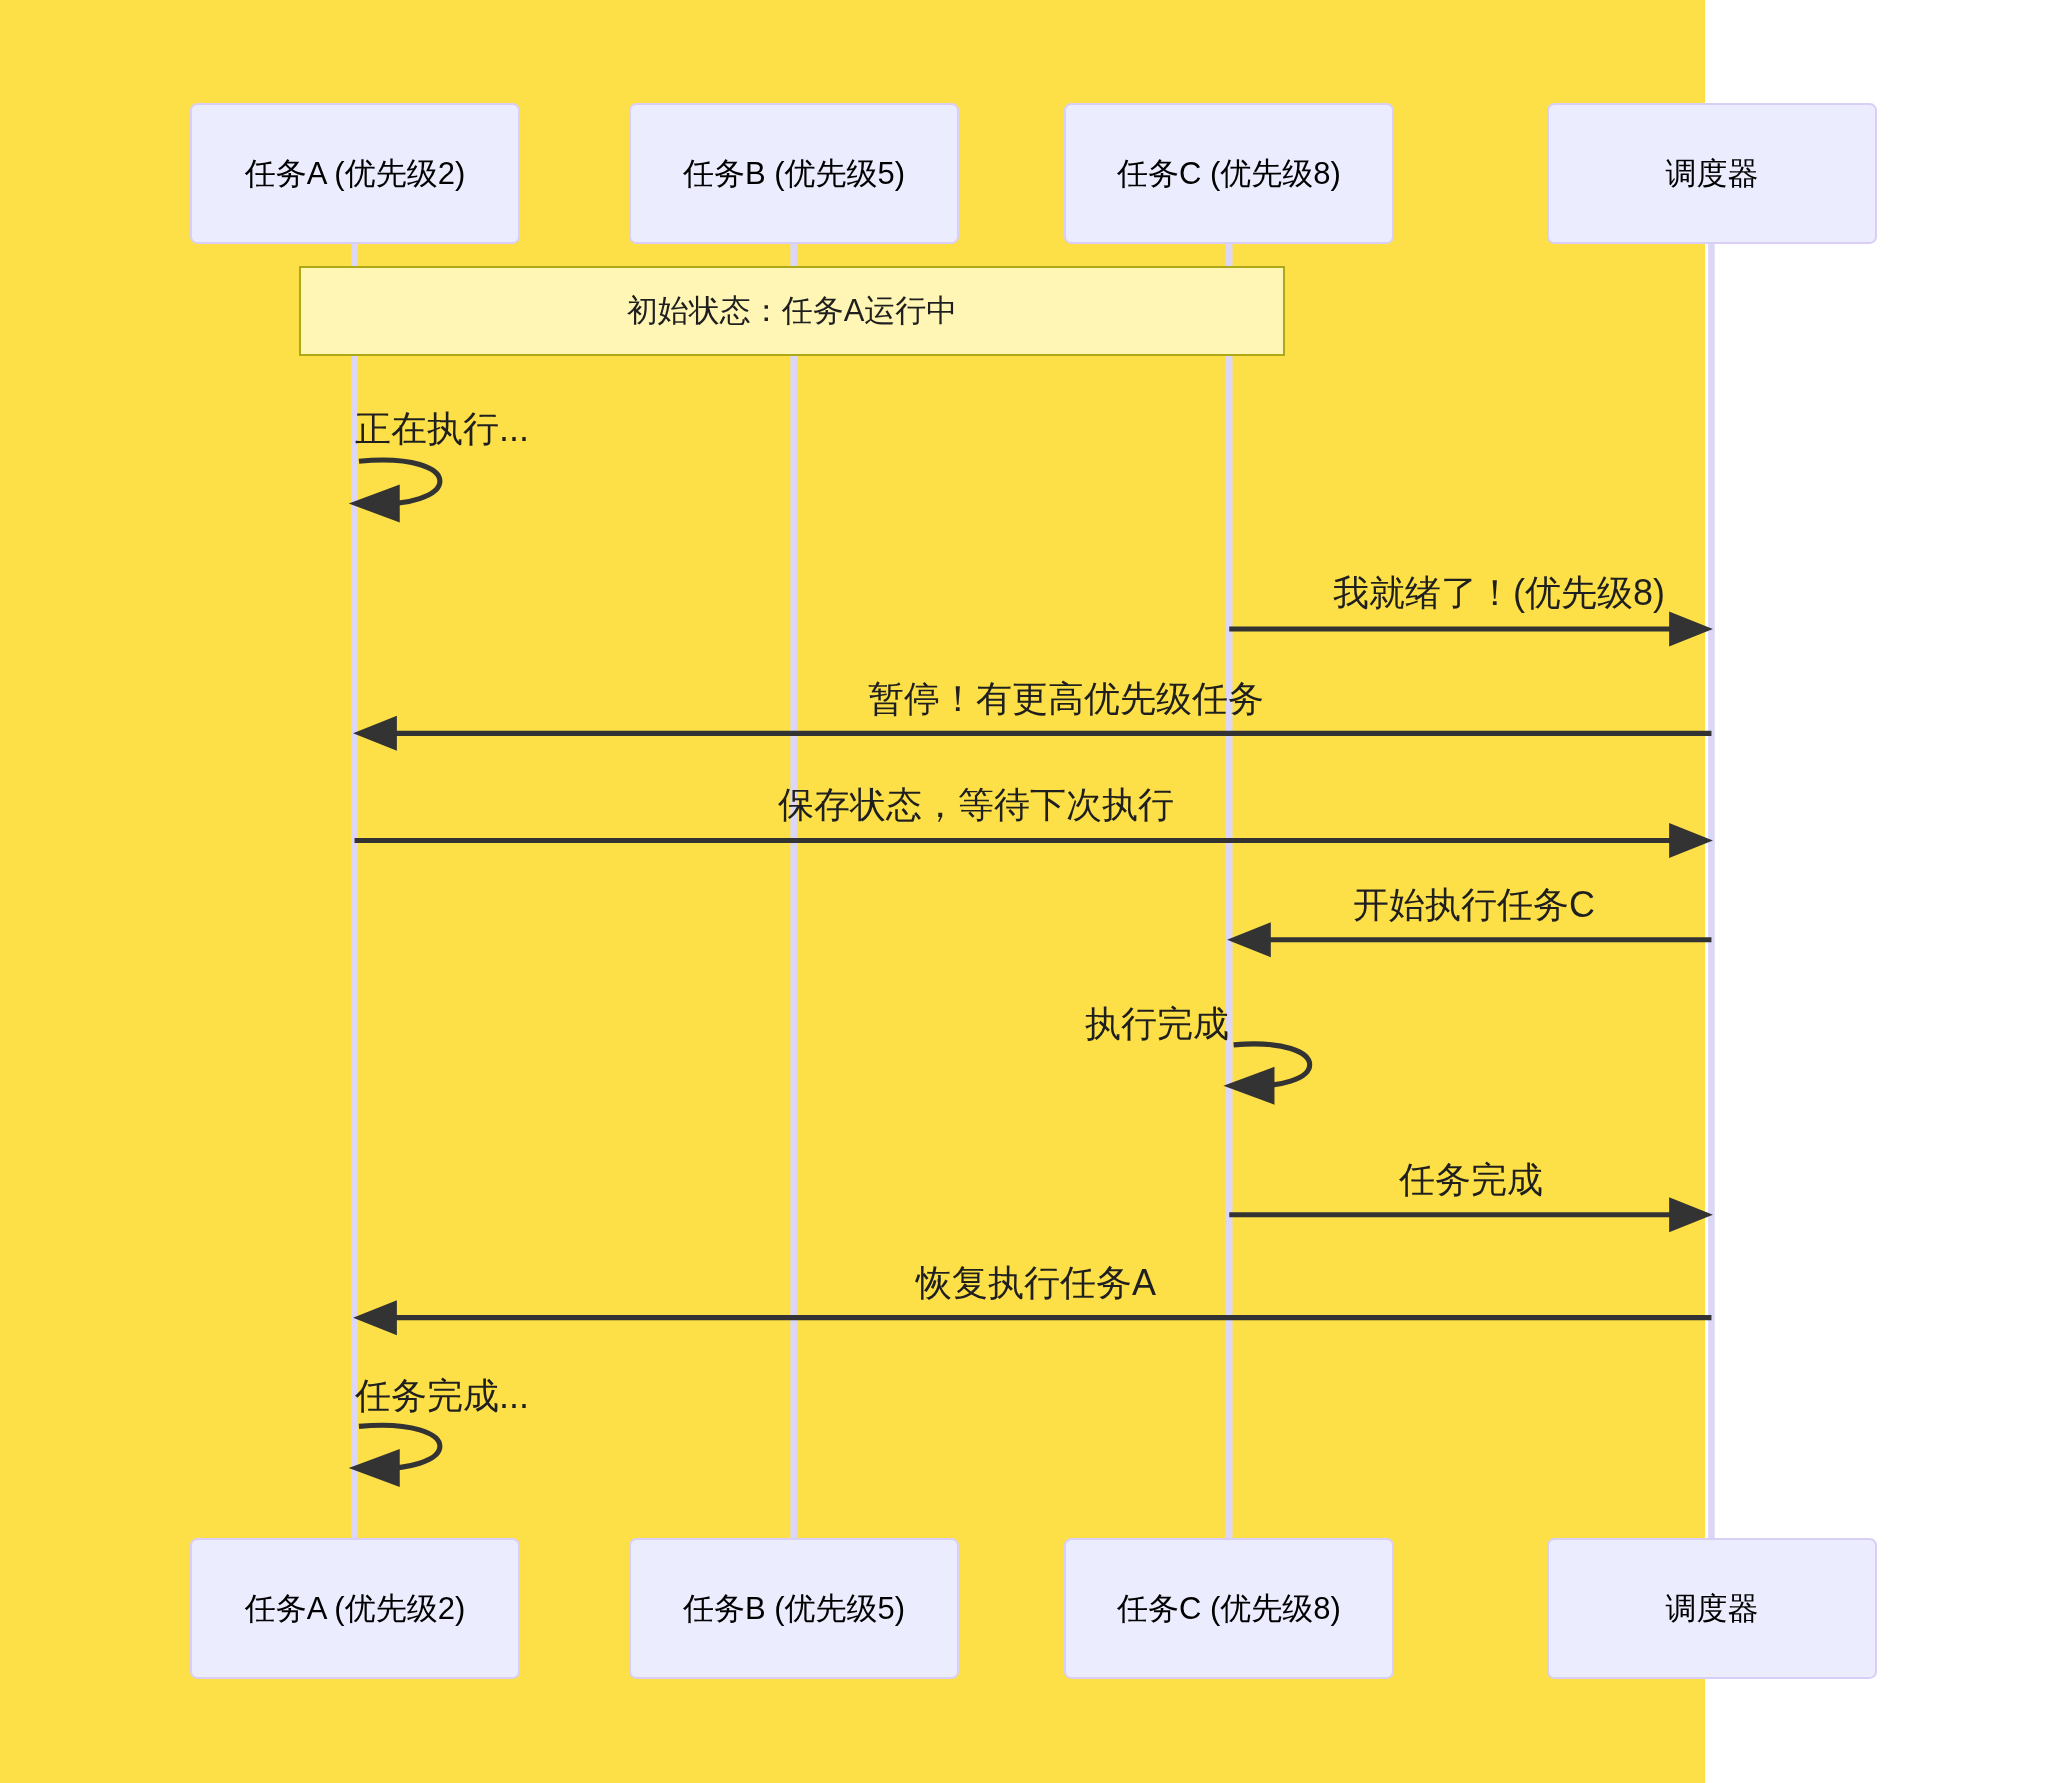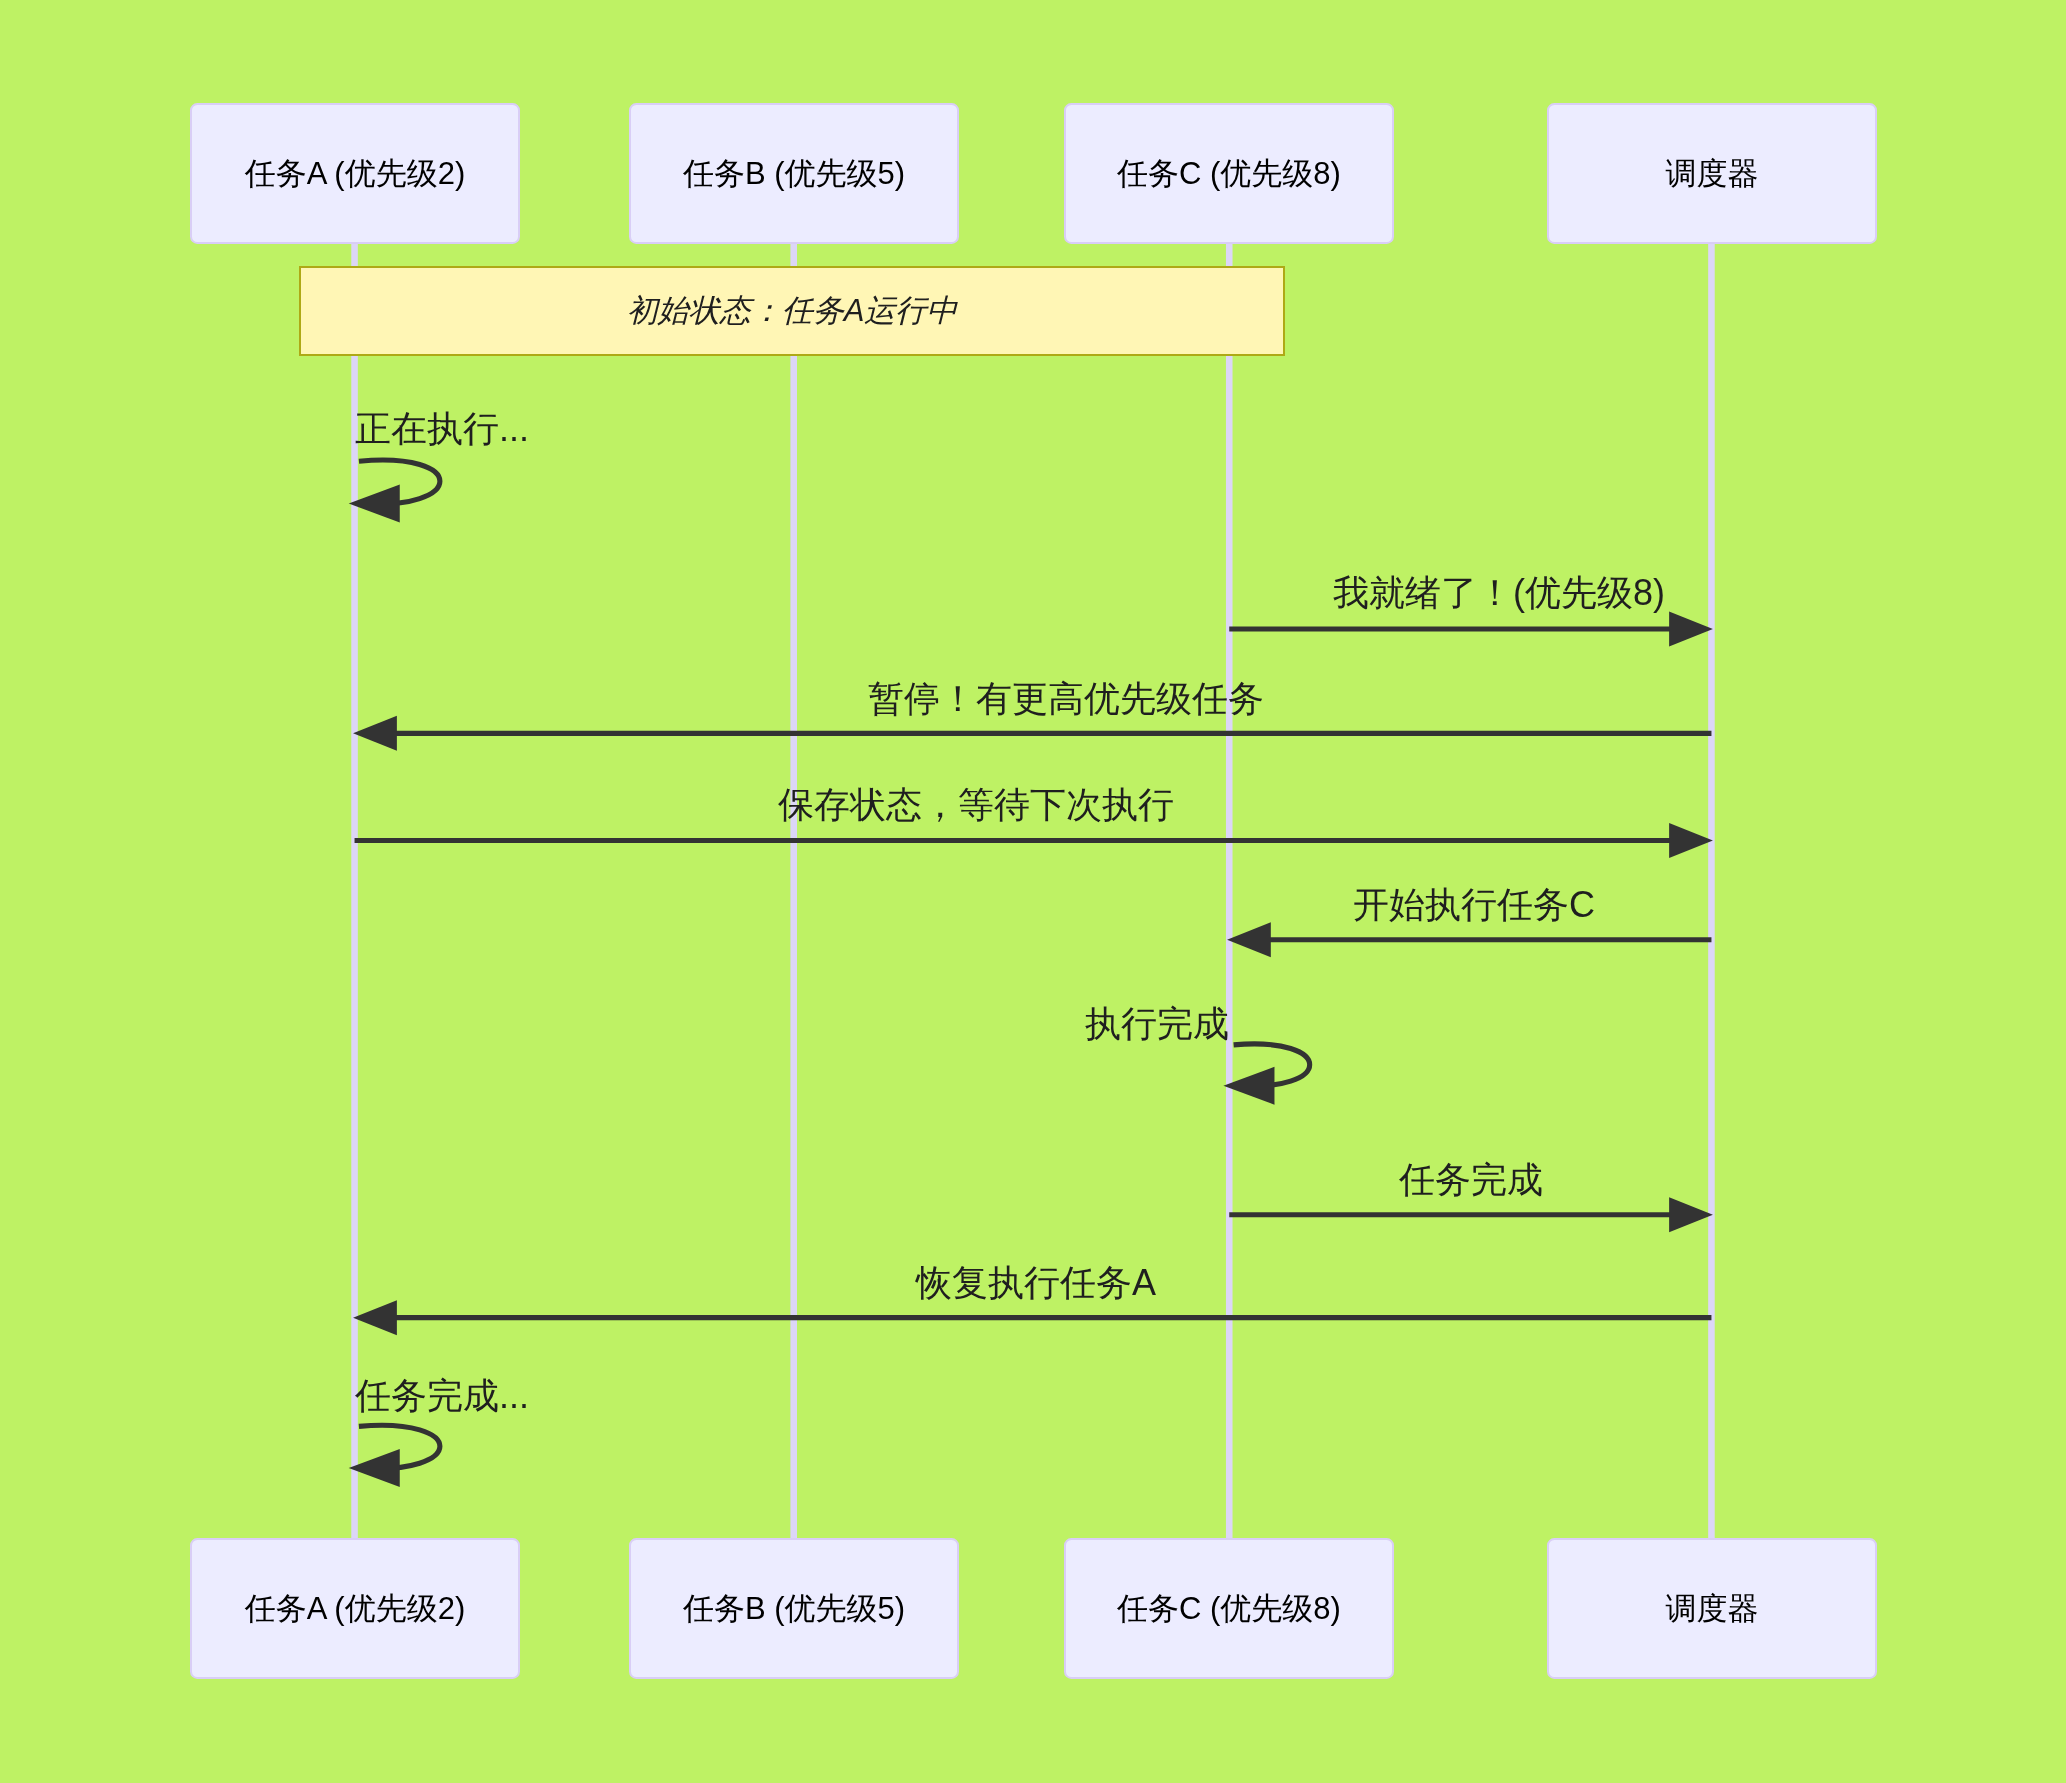--- a/index.html
+++ b/index.html
@@ -1,20 +1,20 @@
 <!DOCTYPE html>
 <html style="font-size:11.7px"><head>
 <meta charset="utf-8">
 <style>
   html,body{margin:0;padding:0;background:#ffffff;}
   body{
     font-family:"Liberation Sans","DejaVu Sans",sans-serif;
     width:2066px;height:1784px;overflow:hidden;
   }
-  #diagram{position:relative;width:2066px;height:1784px;background:#bef264;}
+  #diagram{position:relative;width:1705px;height:1784px;background:#fde047;}
   svg#canvas{position:absolute;left:0;top:0;width:2066px;height:1784px;}
 
   .actor-box{
     position:absolute;
     background:#ECECFF;
     border:2.2px solid #D9CEF6;
     border-radius:7.3px;
     box-sizing:border-box;
     display:flex;align-items:center;justify-content:center;
   }
@@ -110,21 +110,21 @@
   <div class="actor-box" style="left:629px;top:103px;width:330px;height:141px;">
     <span class="actor-label">任务B (优先级5)</span>
   </div>
   <div class="actor-box" style="left:1064px;top:103px;width:330px;height:141px;">
     <span class="actor-label">任务C (优先级8)</span>
   </div>
   <div class="actor-box" style="left:1547px;top:103px;width:330px;height:141px;">
     <span class="actor-label">调度器</span>
   </div>
 
-  <div class="note-box" style="left:299px;top:266px;width:986px;height:90px;font-style:italic;">
+  <div class="note-box" style="left:299px;top:266px;width:986px;height:90px;">
     <span class="note-label">初始状态：任务A运行中</span>
   </div>
 
   <div class="msg-label" style="left:355px;top:405px;transform:none;">正在执行...</div>
 
   <div class="msg-label" style="left:1470px;top:569px;margin-left:29px;">我就绪了！(优先级8)</div>
 
   <div class="msg-label" style="left:1036px;top:675px;margin-left:30px;">暂停！有更高优先级任务</div>
 
   <div class="msg-label" style="left:976px;top:781px;">保存状态，等待下次执行</div>

